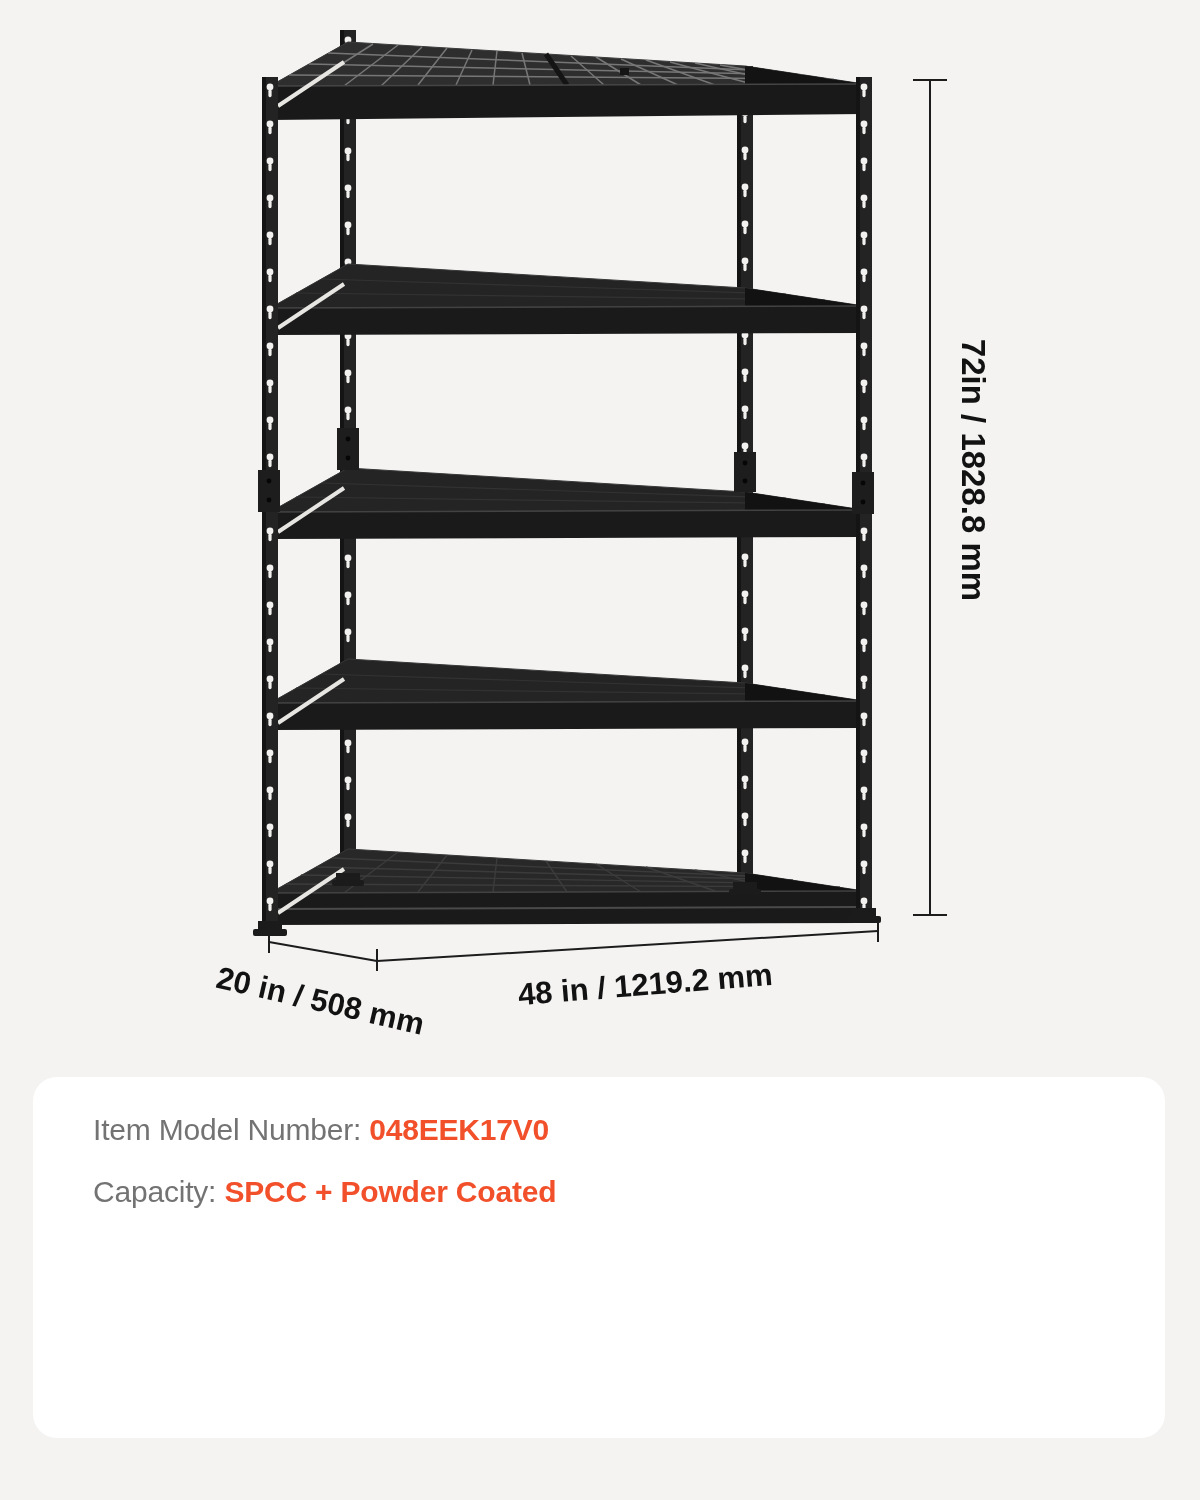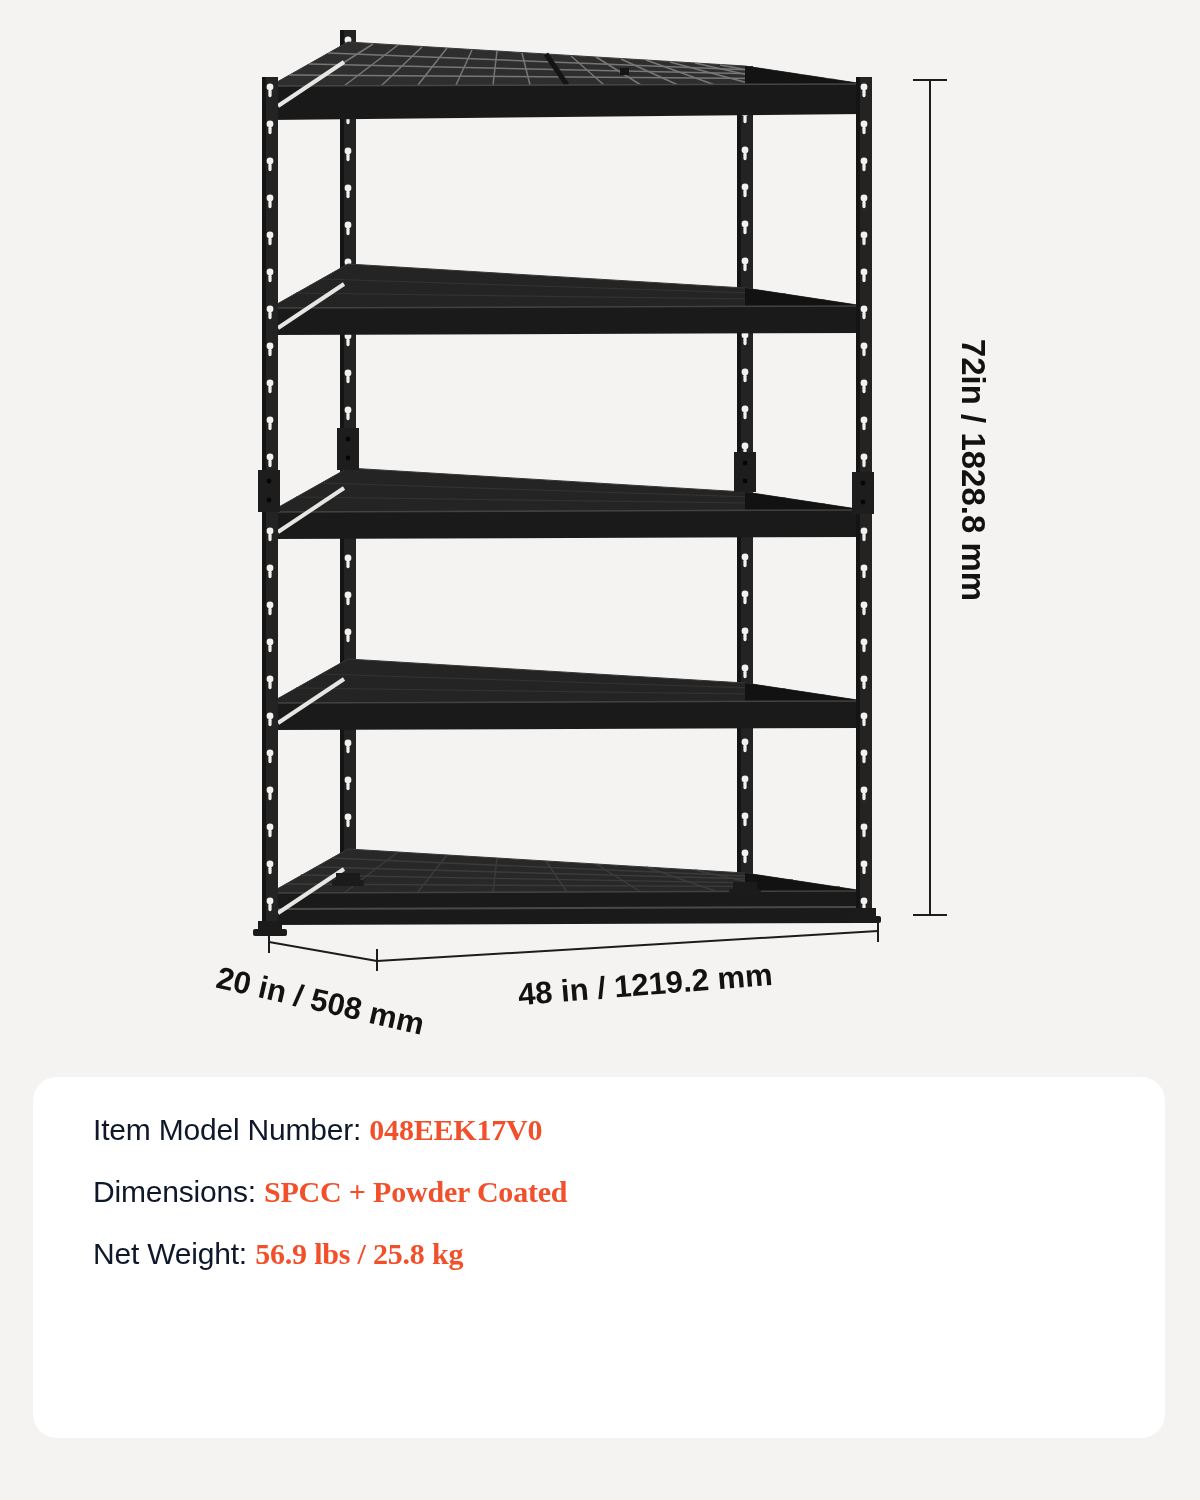--- a/index.html
+++ b/index.html
@@ -3,22 +3,22 @@
 <meta charset="utf-8">
 <style>
   html,body{margin:0;padding:0;}
   body{width:1200px;height:1500px;background:#f4f3f2;font-family:"Liberation Sans",sans-serif;}
   .stage{position:relative;width:1200px;height:1500px;overflow:hidden;background:#f4f3f2;}
   .diagram{position:absolute;left:0;top:0;width:1200px;height:1060px;}
   .dim-text{fill:#121212;font-weight:700;font-family:"Liberation Sans",sans-serif;}
   .panel{position:absolute;left:33px;top:1077px;width:1132px;height:361px;background:#ffffff;
          border-radius:24px;box-sizing:border-box;padding:22px 30px 0 60px;}
   .spec-row{font-size:30px;line-height:62px;white-space:nowrap;letter-spacing:-0.2px;}
-  .spec-label{color:#0f172a;font-weight:400;margin-top:20px;}
-  .spec-value{color:#f2502b;font-weight:700;font-family:Liberation Serif, serif;}
+  .spec-label{color:#737373;font-weight:400;margin-top:20px;}
+  .spec-value{color:#f2502b;font-weight:700;}
   .mesh{stroke:#8f8f8f;stroke-width:1.5;opacity:.75;fill:none;}
   .mesh-faint{stroke:#3e3e3e;stroke-width:1.4;opacity:.9;fill:none;}
   .seam{stroke:#343434;stroke-width:1.2;opacity:.9;fill:none;}
   .dimline{stroke:#1c1c1c;stroke-width:2;fill:none;}
 </style>
 </head>
 <body>
 
 <div class="stage">
 
@@ -185,20 +185,17 @@
     <text class="dim-text" font-size="33" text-anchor="middle" transform="translate(962,470) rotate(90)">72in / 1828.8 mm</text>
     <text class="dim-text" font-size="31" text-anchor="middle" transform="translate(318,1011) rotate(13)">20 in / 508 mm</text>
     <text class="dim-text" font-size="31" text-anchor="middle" transform="translate(646,995) rotate(-4.6)">48 in / 1219.2 mm</text>
   </svg>
 
   <div class="panel">
     <div class="spec-row">
       <span class="spec-label">Item Model Number: </span><span class="spec-value">048EEK17V0</span>
     </div>
     <div class="spec-row">
-      <span class="spec-label">Dimensions: </span><span class="spec-value">SPCC + Powder Coated</span>
-    </div>
-    <div class="spec-row">
-      <span class="spec-label">Net Weight: </span><span class="spec-value">56.9 lbs / 25.8 kg</span>
+      <span class="spec-label">Capacity: </span><span class="spec-value">SPCC + Powder Coated</span>
     </div>
   </div>
 
 </div>
 
 </body></html>

